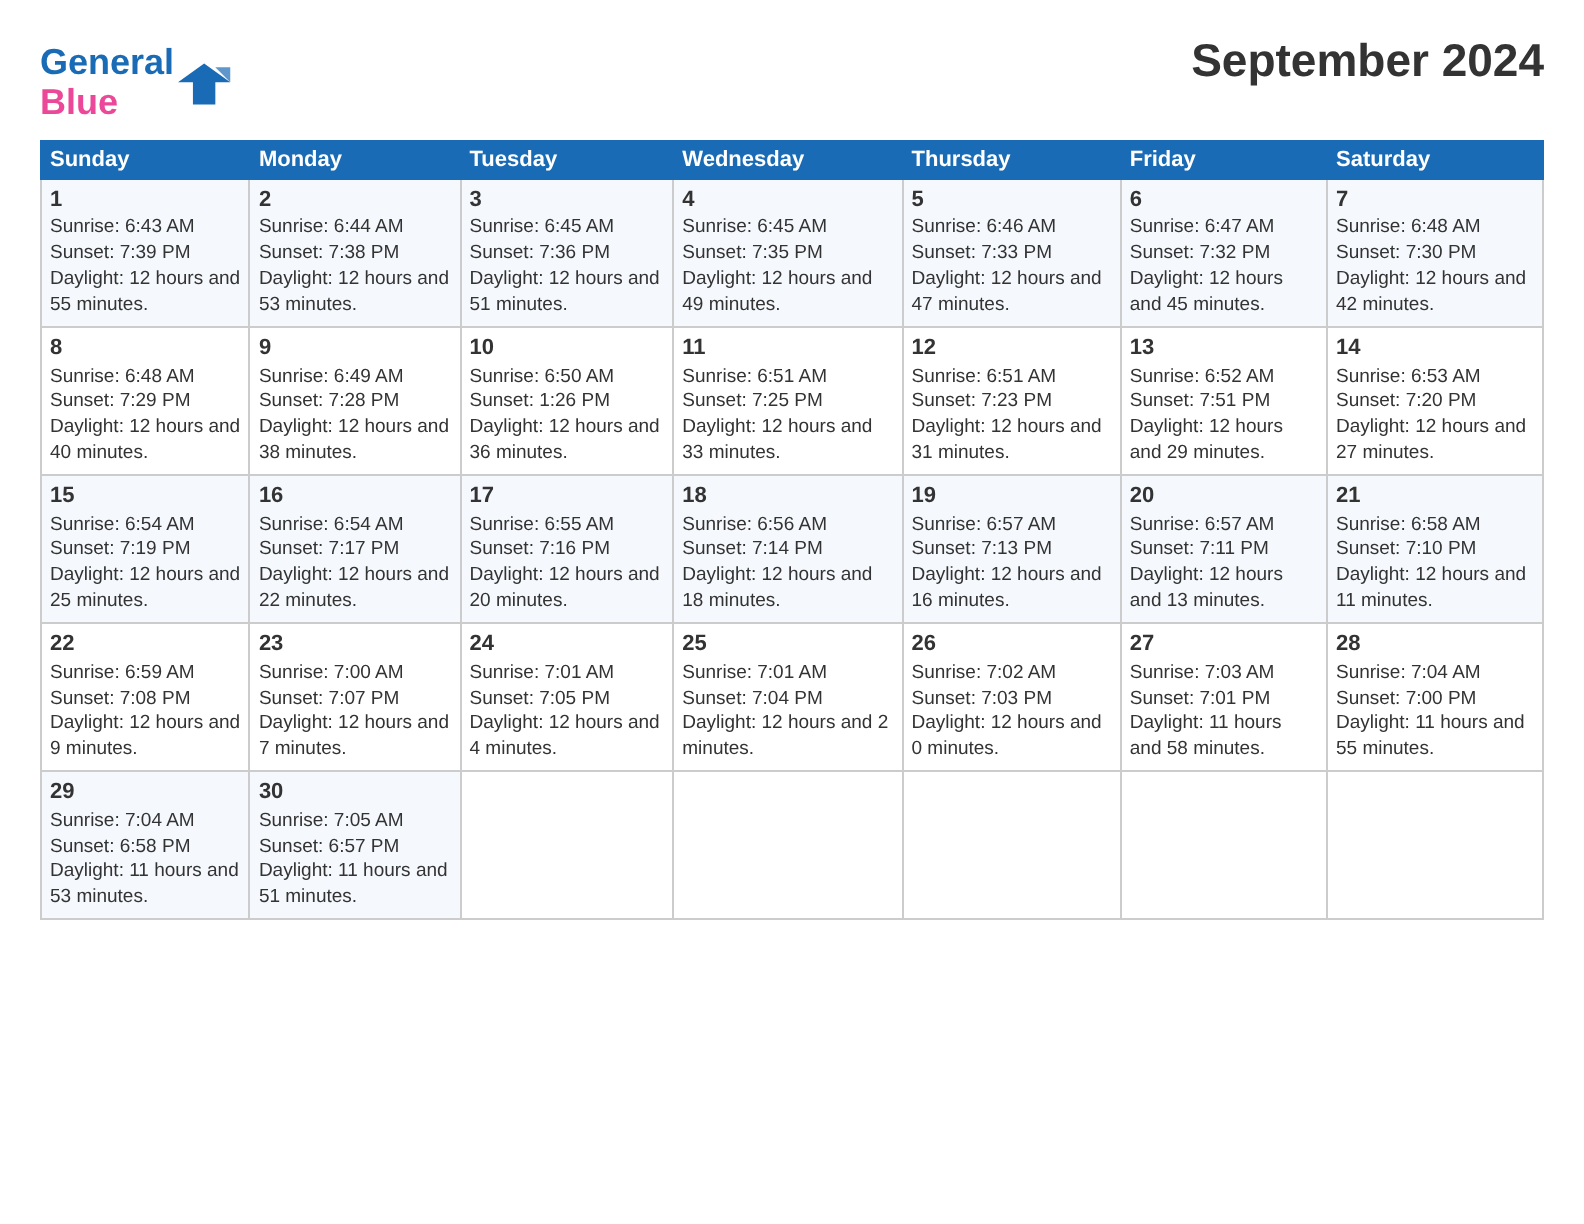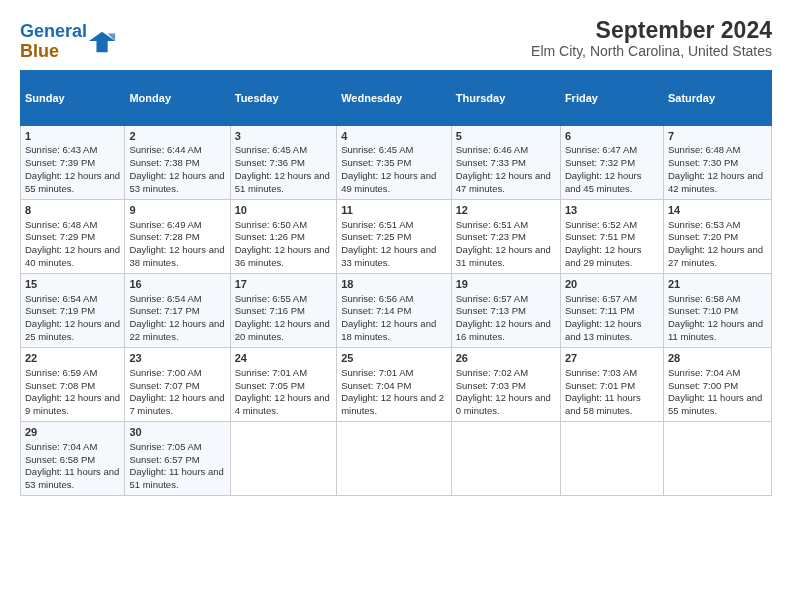--- a/index.html
+++ b/index.html
@@ -56,21 +56,21 @@
       font-weight: normal;
     }
     table {
       width: 100%;
       border-collapse: collapse;
       font-size: 10px;
     }
     thead tr th {
       background: #1a6bb5;
       color: #fff;
-      padding: 21px 4px;
+      padding: 3px 4px;
       text-align: left;
       font-size: 11px;
       font-weight: bold;
       border: 1px solid #1a6bb5;
     }
     tbody tr td {
       border: 1px solid #ccc;
       padding: 3px 4px;
       vertical-align: top;
       color: #333;
@@ -97,32 +97,31 @@
 </head>
 <body>
 
 <div class="page">
   <div class="header">
     <div class="logo">
       <div>
         <div style="display:flex;align-items:center;">
           <div class="logo-text">
             <span>General</span><br>
-            <span style="color:#a16207;">Blue</span>
+            <span style="color:#ec4899;">Blue</span>
           </div>
           <svg class="logo-icon" viewBox="0 0 30 30" xmlns="http://www.w3.org/2000/svg">
             <polygon points="14,4 28,14 20,14 20,26 8,26 8,14 0,14" fill="#1a6bb5"></polygon>
             <polygon points="20,6 28,6 28,14" fill="#1a6bb5" opacity="0.7"></polygon>
           </svg>
         </div>
       </div>
     </div>
     <div class="title-block">
       <h1>September 2024</h1>
-      <h2>Elm City, North Carolina, United States</h2>
     </div>
   </div>
 
   <table>
     <thead>
       <tr>
         <th>Sunday</th>
         <th>Monday</th>
         <th>Tuesday</th>
         <th>Wednesday</th>

